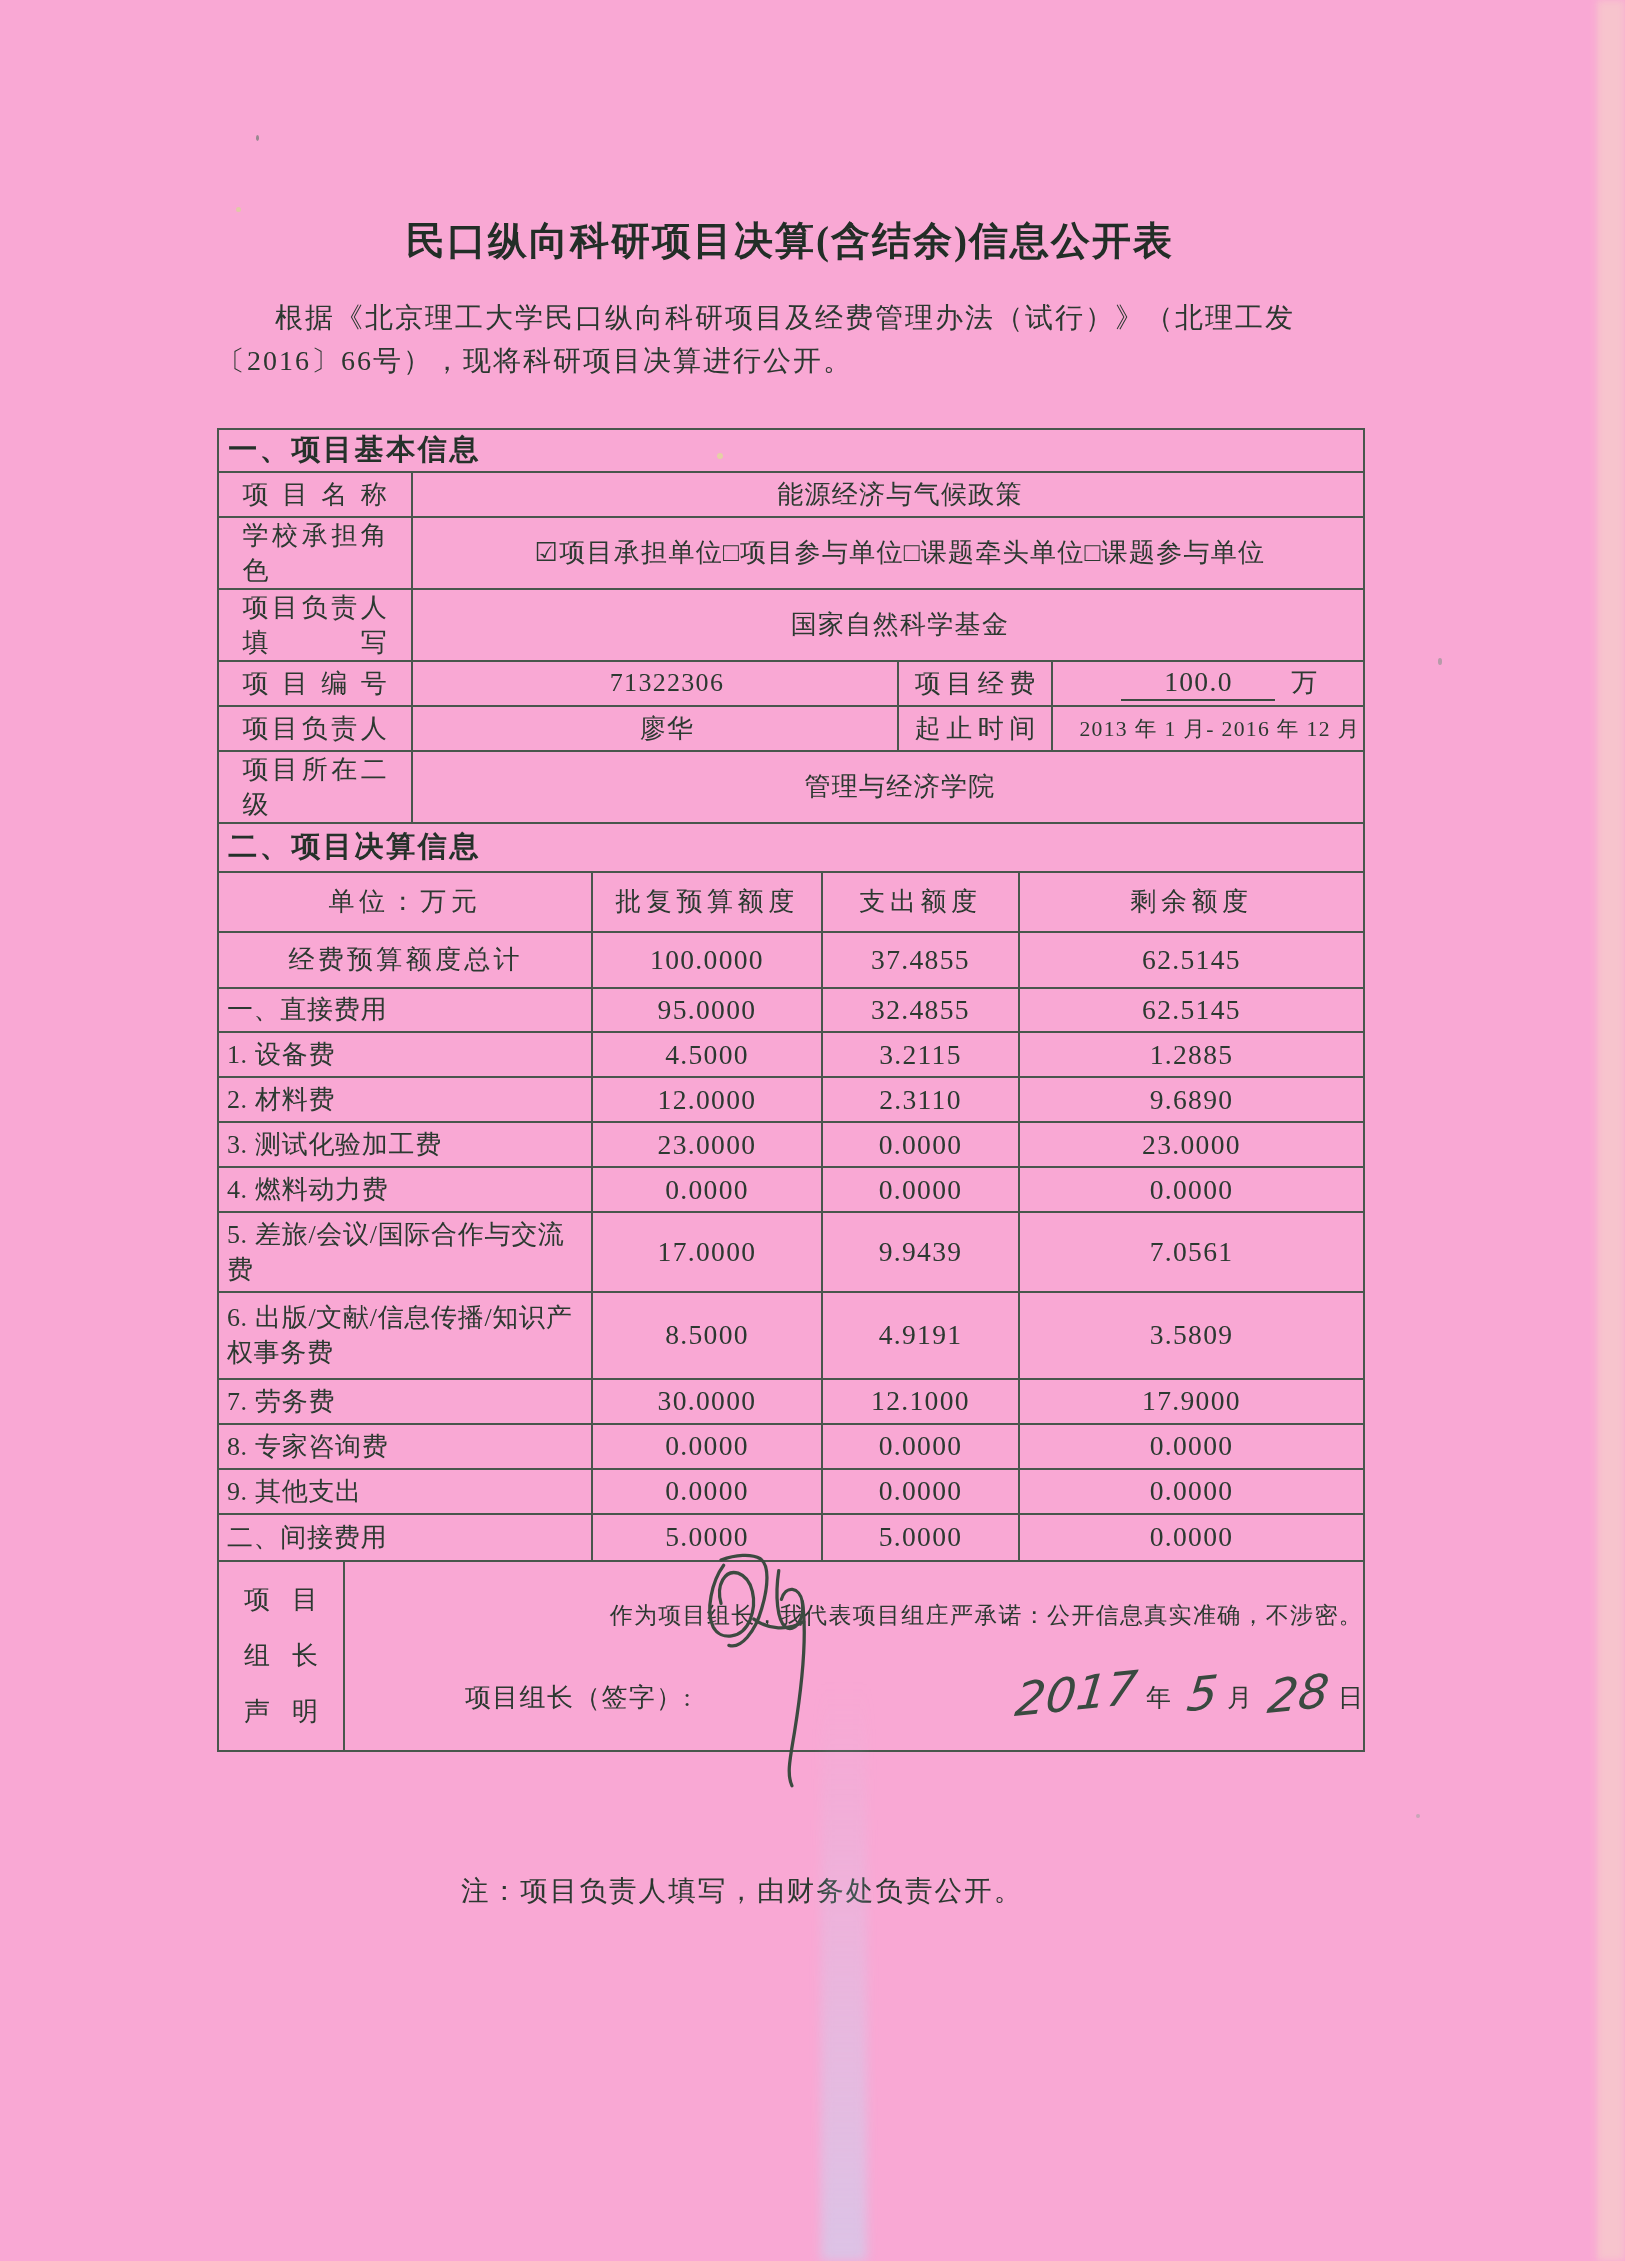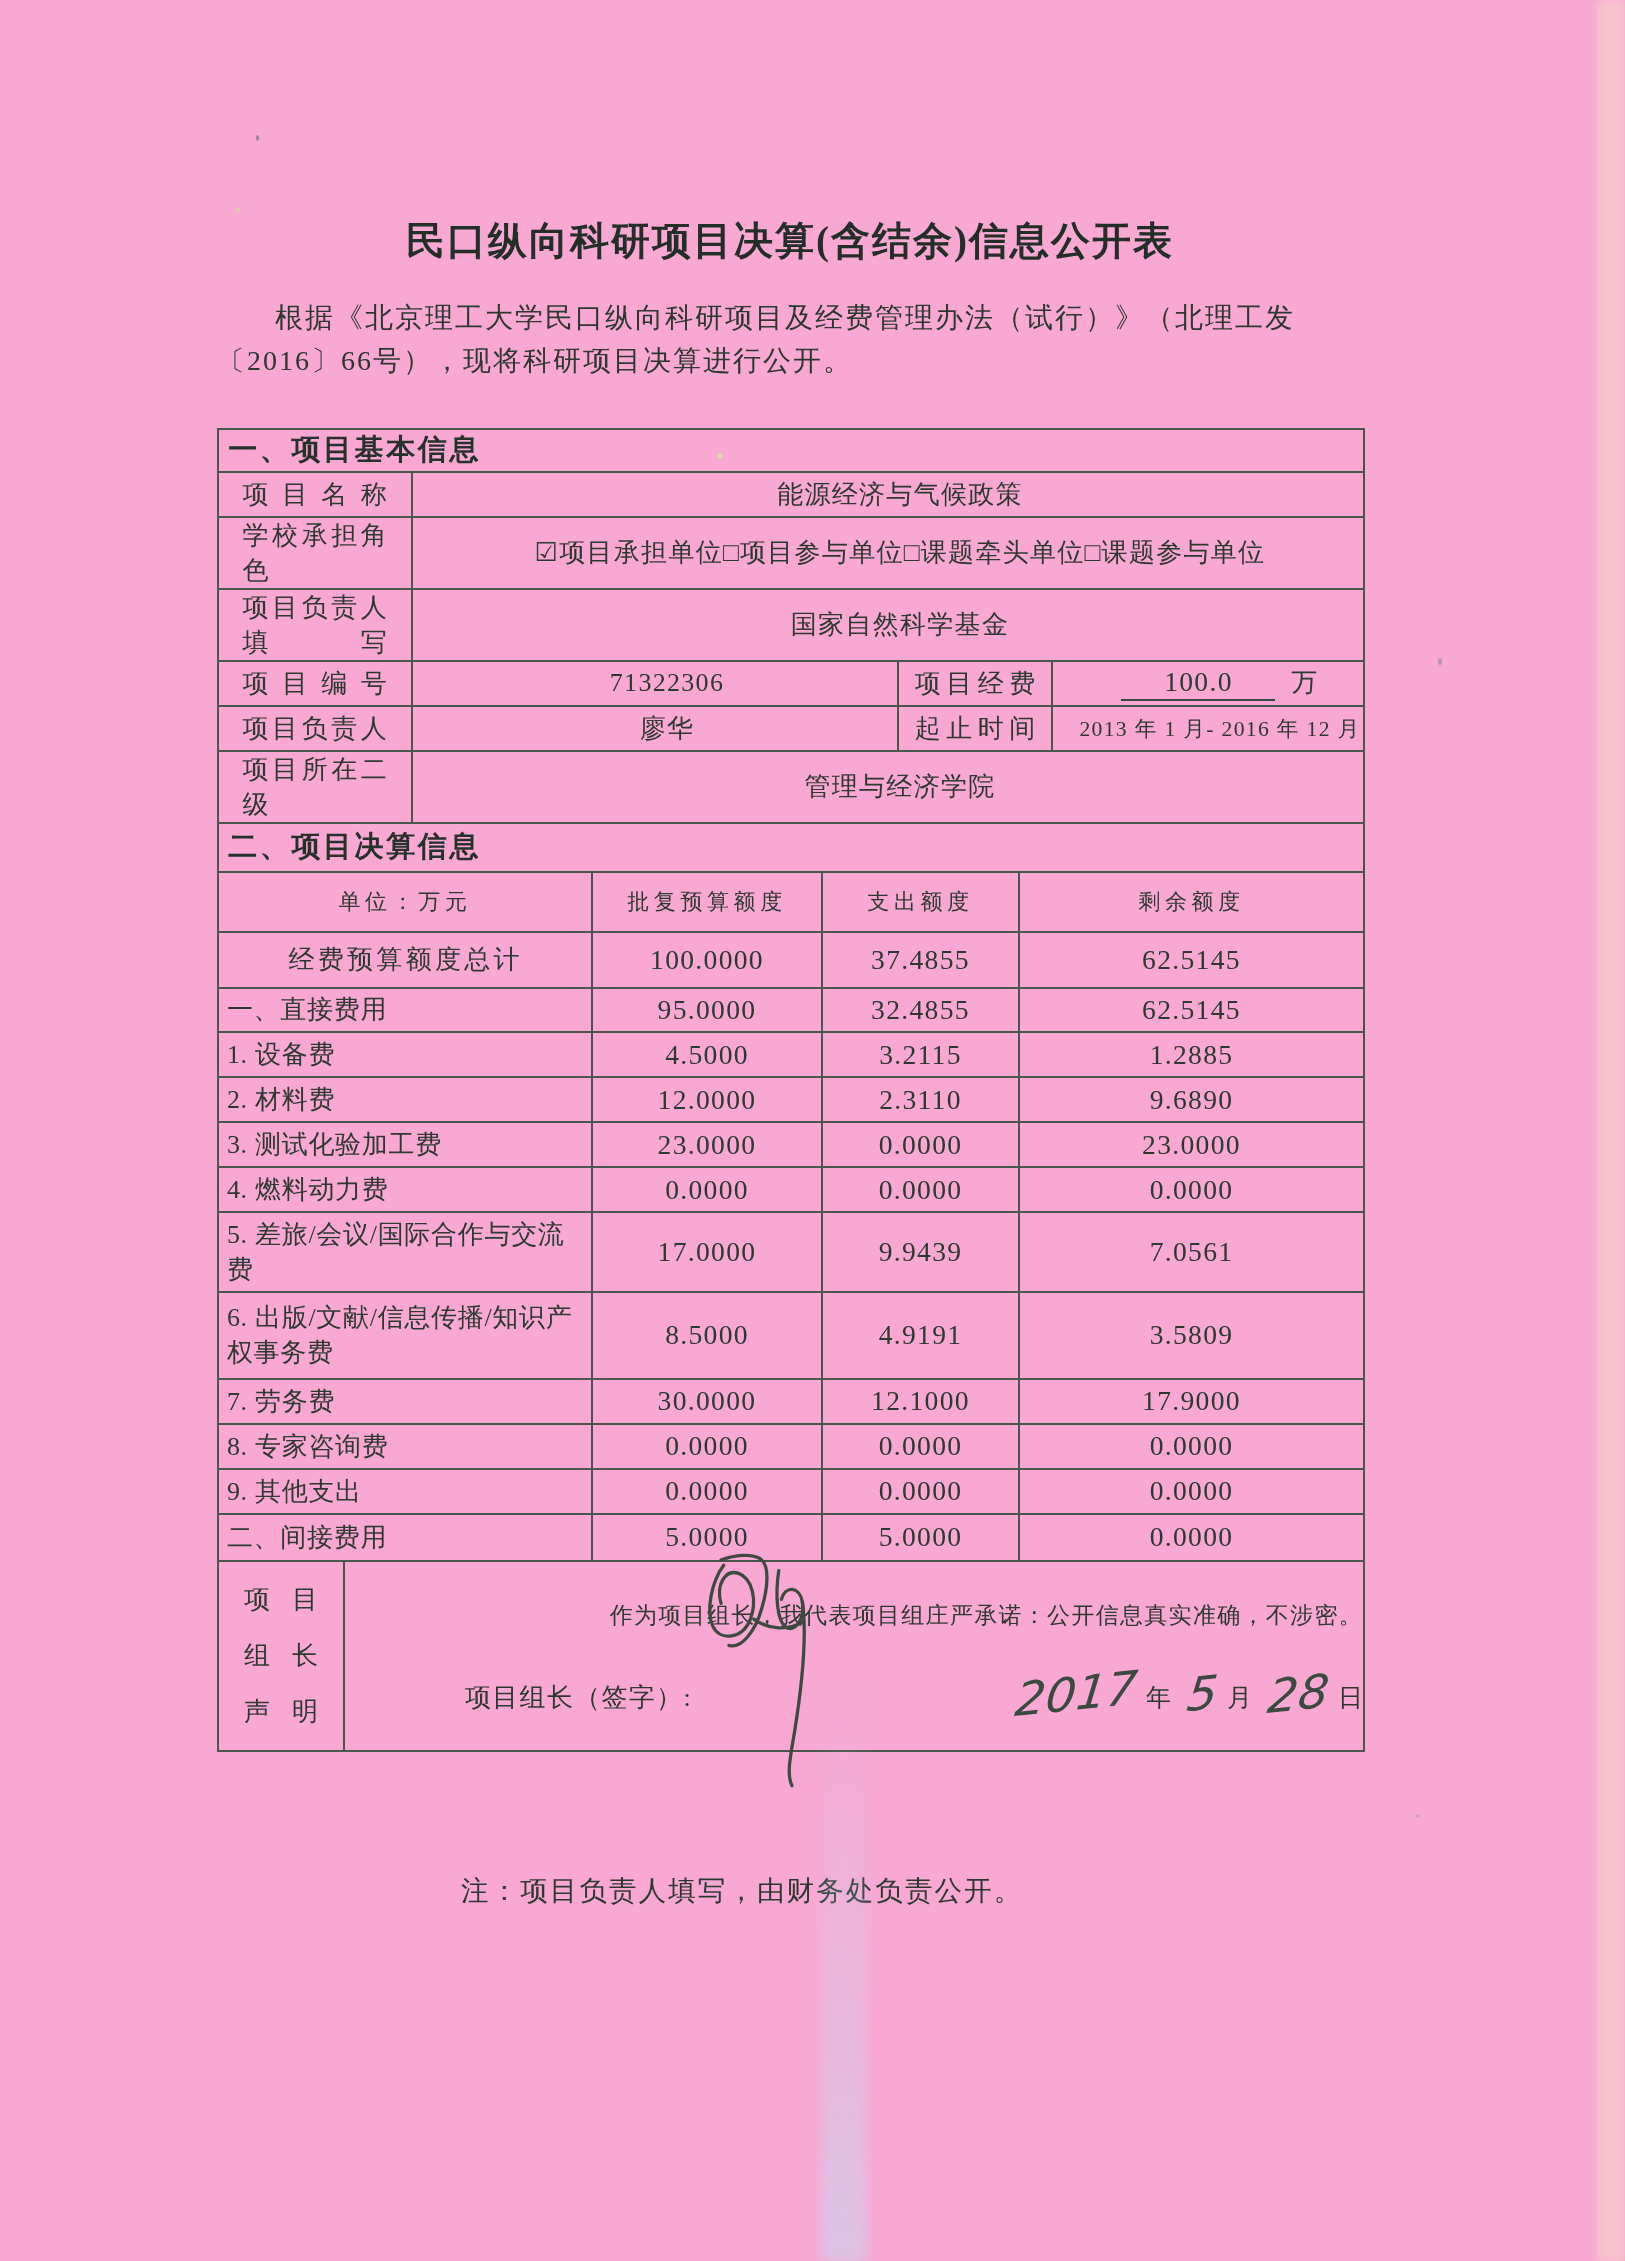--- a/index.html
+++ b/index.html
@@ -37,21 +37,21 @@
   td.flabel2 { text-align:justify; text-align-last:justify; padding:0 15.8px; }
   td.fvalue { letter-spacing:1.3px;padding-left:24px; }
   .num-serif { font-family:"Liberation Serif",serif; letter-spacing:1.3px; }
   .underlined {
     display:inline-block; min-width:154px; text-align:center;
     border-bottom:2px solid #3d4a42; padding:0 6.6px 1.3px 6.6px; font-size:27.6px;
   }
   .unit { margin-left:15.8px; }
   .small-dates { font-size:21.7px; letter-spacing:0; white-space:nowrap; }
 
-  td.col-hd { letter-spacing:4.6px; font-size:22px; }
+  td.col-hd { letter-spacing:4.6px; font-size:26px; }
   td.bitem { text-align:left; padding:3.9px 6.6px 3.9px 7.9px; line-height:1.35; letter-spacing:0.7px; }
   td.bitem.ctr { text-align:center; letter-spacing:3.3px; }
   td.bnum { font-size:27.6px; letter-spacing:1.3px; }
 
   td.side-label { vertical-align:middle; }
   .side-line { font-size:26px; line-height:56px; letter-spacing:22px; text-indent:22px; text-align:center; }
   td.decl-cell { vertical-align:top; text-align:left; }
   .statement { margin-top:38px; text-align:right; font-size:23px; letter-spacing:1.3px; }
   .sign-line { margin-top:31.5px; padding-left:120px; display:flex; align-items:baseline; white-space:nowrap; }
   .sign-label { font-size:26px; letter-spacing:1.3px; }

